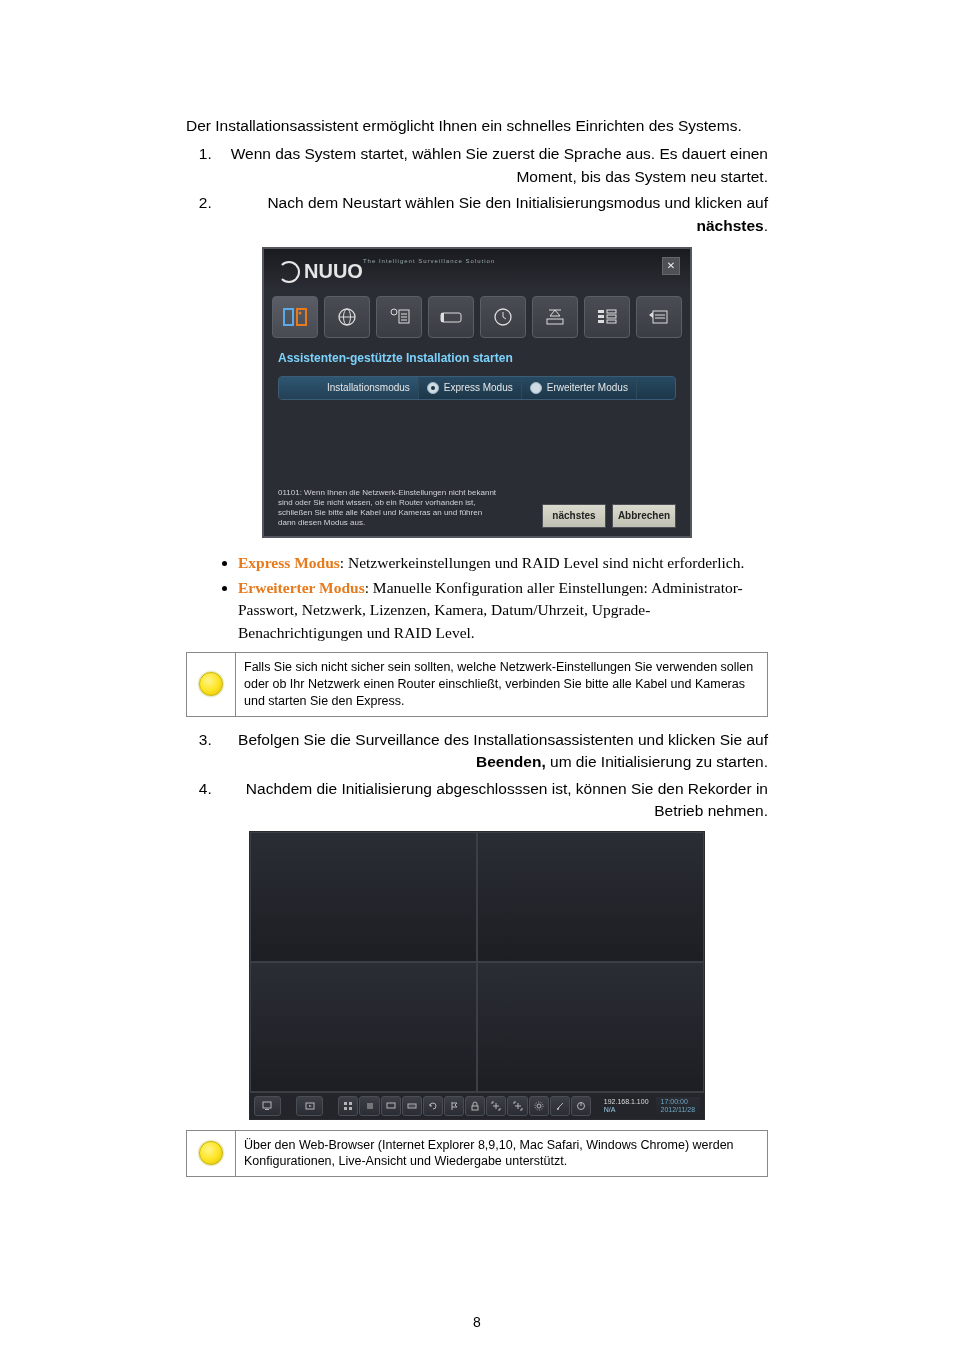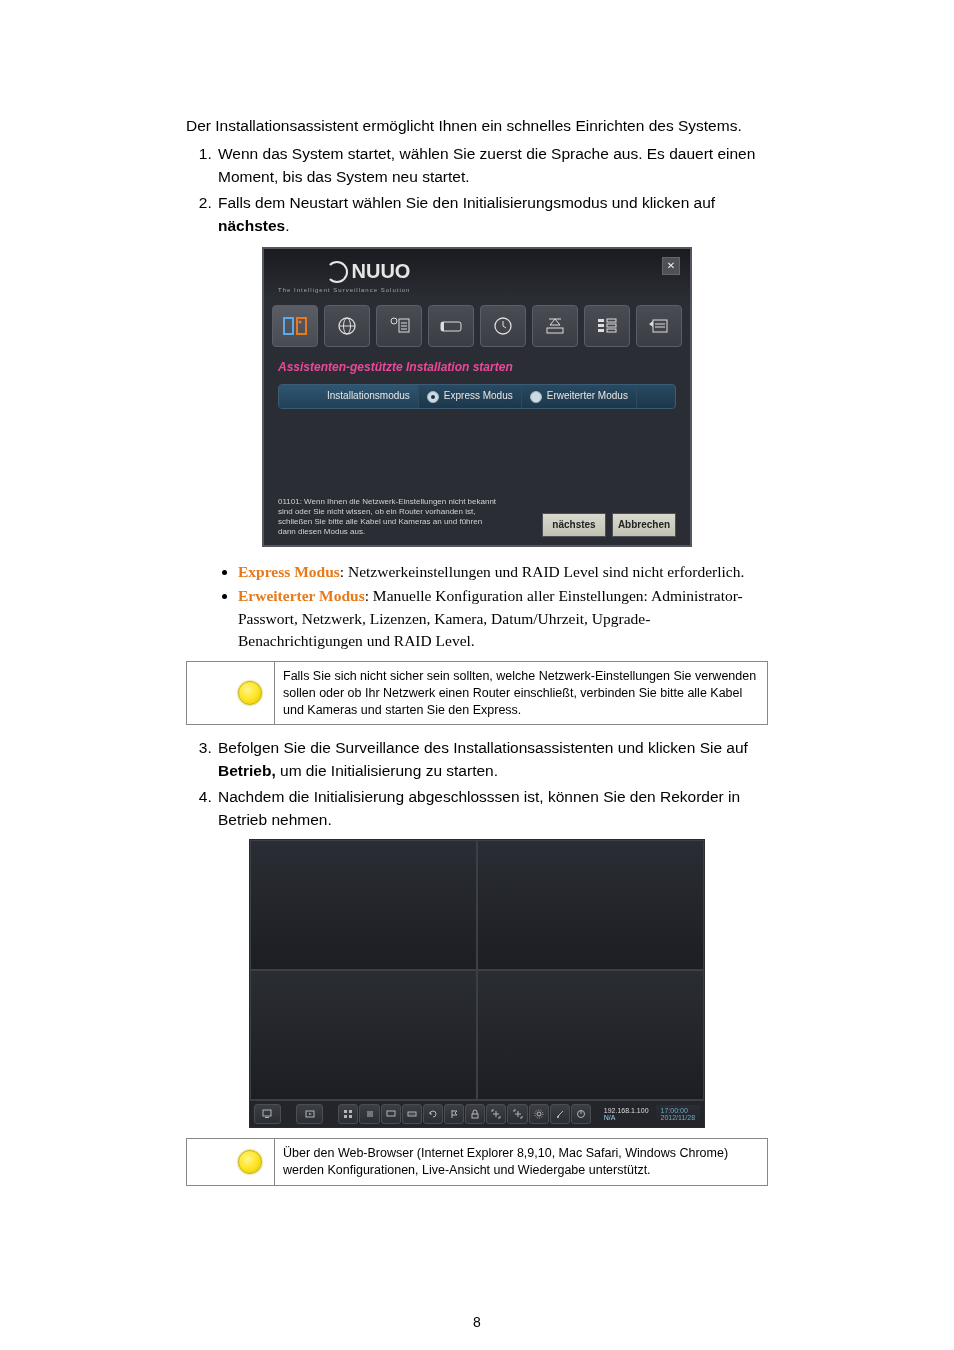--- a/index.html
+++ b/index.html
@@ -12,62 +12,62 @@
   }
   .page {
     width: 812px;
     min-height: 1350px;
     margin: 0 auto;
     padding: 115px 115px 40px 115px;
     box-sizing: border-box;
     position: relative;
   }
   .intro { margin-bottom: 6px; }
-  ol.main { list-style: decimal; padding-left: 30px; margin: 4px 0; }
+  ol.main { list-style: decimal; padding-left: 30px; margin: 4px 0; text-align: right; }
   ol.main > li { margin-bottom: 4px; padding-left: 2px; }
   .bold { font-weight: bold; }
   .wizard-img-wrap { display: flex; justify-content: center; margin: 10px 0 14px 0; }
   .wizard {
     width: 426px;
     background: #2b2d34;
     border: 2px solid #55575e;
     font-family: Arial, sans-serif;
     color: #e6e6e6;
   }
   .wizard-header {
     display: flex; justify-content: space-between; align-items: flex-start;
     padding: 8px 10px 4px 14px;
     background: linear-gradient(#1a1b20,#2b2d34);
   }
-  .logo-wrap { display:flex; flex-direction:column;align-items:flex-end; }
+  .logo-wrap { display:flex; flex-direction:row; }
   .logo-line { display:flex; align-items:center; gap:4px;}
   .swirl { width:18px; height:18px; border:2px solid #e6e6e6; border-left-color:transparent; border-radius:50%; display:inline-block;}
   .logo-text { font-weight:bold; font-size:20px; letter-spacing:0px; }
   .sub-logo { font-size:6px; letter-spacing:1px; color:#9aa; }
   .close-btn { width:16px; height:16px; background:#4e5057; color:#eee; display:flex; align-items:center; justify-content:center; font-size:10px; border:1px solid #666;}
   .step-icons { display:flex; padding:6px 8px 8px 8px; gap:6px; }
   .step-tile { width:44px; height:40px; background:linear-gradient(#4a4c54,#3b3d44); border:1px solid #5c5e65; border-radius:4px; display:flex; align-items:center; justify-content:center;}
   .step-tile.active{ background:linear-gradient(#5b5d66,#494b53); }
   .ico { width:24px; height:20px; }
-  .wizard-title { padding: 4px 14px 8px 14px; font-weight:bold; font-size:12px; color:#ec4899;font-style:italic; }
+  .wizard-title { padding: 4px 14px 8px 14px; font-weight:bold; font-size:12px; color:#7dd3fc; }
   .wizard-body { padding: 0 14px 8px 14px; }
   .tab-bar { display:flex; background:linear-gradient(#284a62,#1d3749); font-size:10px; border:1px solid #3a5c75; border-radius:4px 4px 4px 4px; overflow:hidden;}
   .tab-cell { padding:4px 8px; border-right:1px solid #2f4a5d; display:flex; align-items:center; gap:5px; white-space:nowrap;}
   .tab-cell.first{ background:linear-gradient(#2e5671,#234057);padding-left:48px;}
   .radio{ width:10px; height:10px; border-radius:50%; border:1px solid #9fb7c6; background:#cfdbe3; display:inline-flex; align-items:center; justify-content:center;}
   .radio .dot{ width:4px; height:4px; border-radius:50%; background:#1c3242;}
   .body-fill { height:80px; }
   .wizard-hint { font-size:8px; color:#cfd2d6; line-height:1.25; padding: 0 14px 8px 14px; display:flex; justify-content:space-between; align-items:flex-end;}
   .wizard-hint .hint-text{ width:56%; }
   .wiz-btns { display:flex; gap:6px; }
   .wiz-btn { width:62px; height:22px; background:linear-gradient(#d9d9cd,#c1c1b3); border:1px solid #4e5057; font-size:10px; color:#222; display:flex; align-items:center; justify-content:center; font-weight:bold;}
   ul.bullets { list-style: disc; padding-left: 52px; margin:6px 0 8px 0;font-family:Liberation Serif, serif; }
   ul.bullets li { margin-bottom:2px; }
   .modus { color:#E77A1C; font-weight:bold; }
-  .info-row { display:flex; border:1px solid #888; margin: 6px 0 12px 0; font-family: Verdana, sans-serif; padding-left: 39px; }
+  .info-row { display:flex; border:1px solid #888; margin: 6px 0 12px 0; font-family: Verdana, sans-serif; }
   .info-cell-icon { width:48px; display:flex; align-items:center; justify-content:center; border-right:1px solid #888; }
   .bulb { width:30px; height:30px; display:flex; align-items:center; justify-content:center; }
   .bulb .glow{ width:22px; height:22px; border-radius:50%; background:radial-gradient(circle at 40% 35%, #fff58a 0%, #ffe527 50%, #e0c200 100%); box-shadow:0 0 2px #a7a700; border:1px solid #c9b400;}
   .info-cell-text { flex:1; padding:6px 8px; font-size:12.5px; line-height:1.35; }
   .rec-wrap { display:flex; justify-content:center; margin: 8px 0 10px 0; }
   .recorder { width:454px; background:#13151a; border:1px solid #2a2b31; font-family: Arial, sans-serif;}
   .grid2 { display:grid; grid-template-columns:1fr 1fr; grid-template-rows:1fr 1fr; height:260px; }
   .grid2 > div { border:1px solid #3d3f46; background:linear-gradient(#2b2d34 0%, #1c1e24 100%);}
   .toolbar { display:flex; align-items:center; gap:1px; padding:3px 4px; background:#23252b; border-top:1px solid #3d3f46; }
   .chip { height:18px; background:linear-gradient(#3d3f46,#2b2d34); border:1px solid #4b4d54; border-radius:3px; display:flex; align-items:center; justify-content:center;}
@@ -81,21 +81,21 @@
   .pagenum { position:absolute; bottom:18px; left:0; right:0; text-align:center; font-size:14px; }
 </style>
 </head>
 <body>
 
 <div class="page">
   <div class="intro">Der Installationsassistent ermöglicht Ihnen ein schnelles Einrichten des Systems.</div>
   <ol class="main">
     <li>Wenn das System startet, wählen Sie zuerst die Sprache aus. Es dauert einen Moment, bis das System neu startet.</li>
     <li>
-      <span>Falls dem Neustart wählen Sie den Initialisierungsmodus und klicken auf </span><span class="bold">nächstes</span><span>.</span>
+      <span>Nach dem Neustart wählen Sie den Initialisierungsmodus und klicken auf </span><span class="bold">nächstes</span><span>.</span>
     </li>
   </ol>
 
   <div class="wizard-img-wrap">
     <div class="wizard">
       <div class="wizard-header">
         <div class="logo-wrap">
           <div class="logo-line">
               <span class="swirl"></span>
               <span class="logo-text">NUUO</span>
@@ -204,21 +204,21 @@
     <div class="info-cell-icon">
         <div class="bulb">
           <span class="glow"></span>
         </div>
       </div>
     <div class="info-cell-text">Falls Sie sich nicht sicher sein sollten, welche Netzwerk-Einstellungen Sie verwenden sollen oder ob Ihr Netzwerk einen Router einschließt, verbinden Sie bitte alle Kabel und Kameras und starten Sie den Express.</div>
   </div>
 
   <ol class="main" start="3">
     <li>
-      <span>Befolgen Sie die Surveillance des Installationsassistenten und klicken Sie auf </span><span class="bold">Betrieb,</span><span> um die Initialisierung zu starten.</span>
+      <span>Befolgen Sie die Surveillance des Installationsassistenten und klicken Sie auf </span><span class="bold">Beenden,</span><span> um die Initialisierung zu starten.</span>
     </li>
     <li>Nachdem die Initialisierung abgeschlosssen ist, können Sie den Rekorder in Betrieb nehmen.</li>
   </ol>
 
   <div class="rec-wrap">
     <div class="recorder">
       <div class="grid2">
         <div></div>
         <div></div>
         <div></div>

